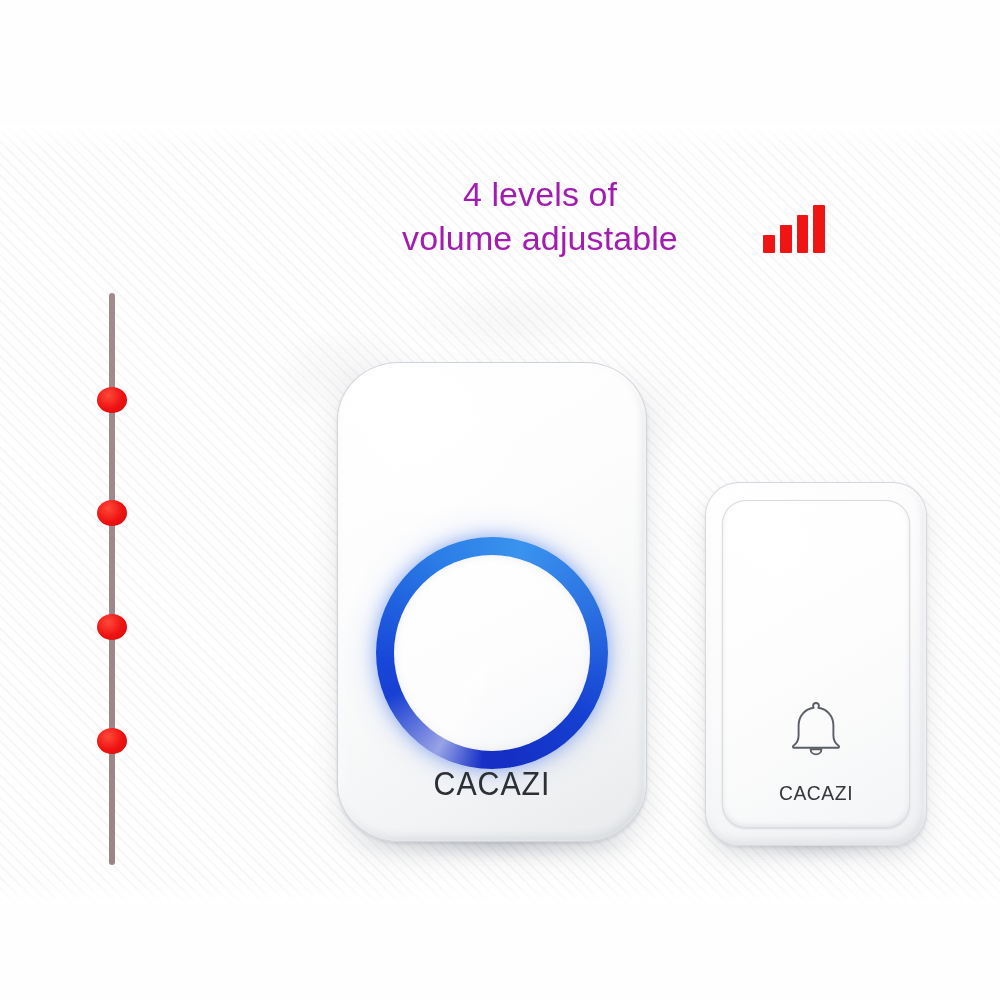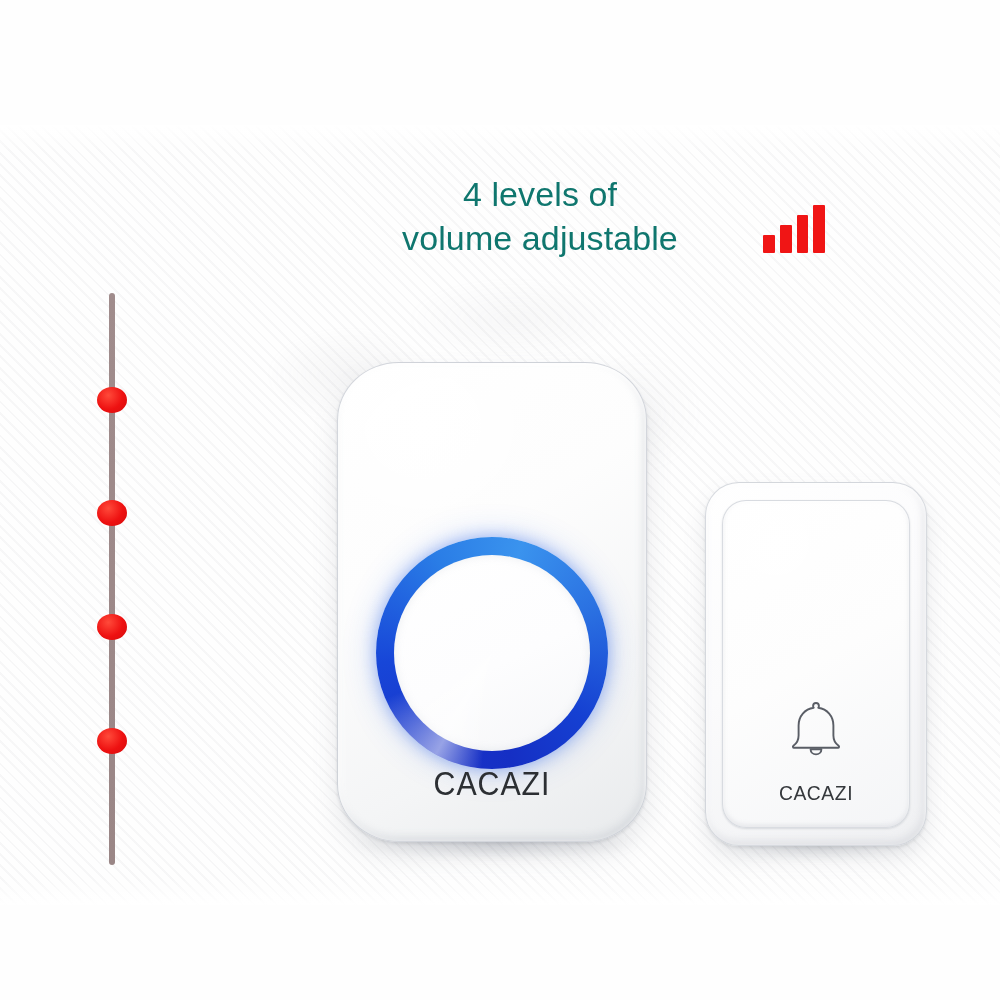--- a/index.html
+++ b/index.html
@@ -75,21 +75,21 @@
     filter: blur(2px);
   }
 
   
   .headline {
     position: absolute;
     left: 330px;
     top: 172px;
     width: 420px;
     text-align: center;
-    color: #0f766e;
+    color: #a21caf;
     font-size: 34px;
     line-height: 1.30;
     font-weight: 400;
     letter-spacing: 0.1px;
     white-space: pre-line;
   }
 
   
   .volume-bars {
     position: absolute;

